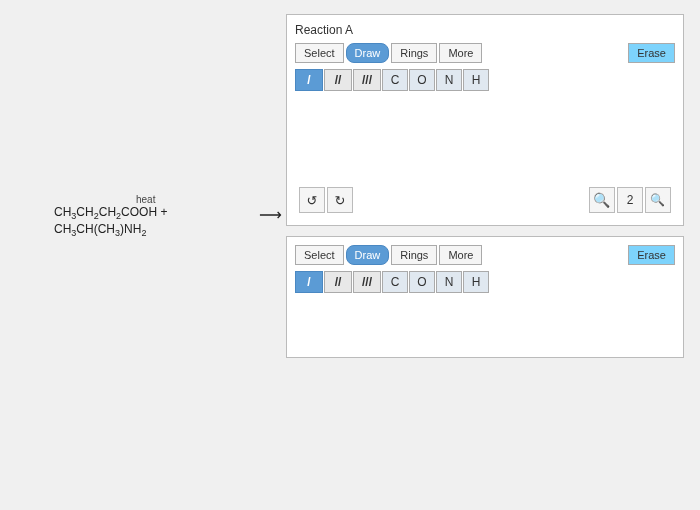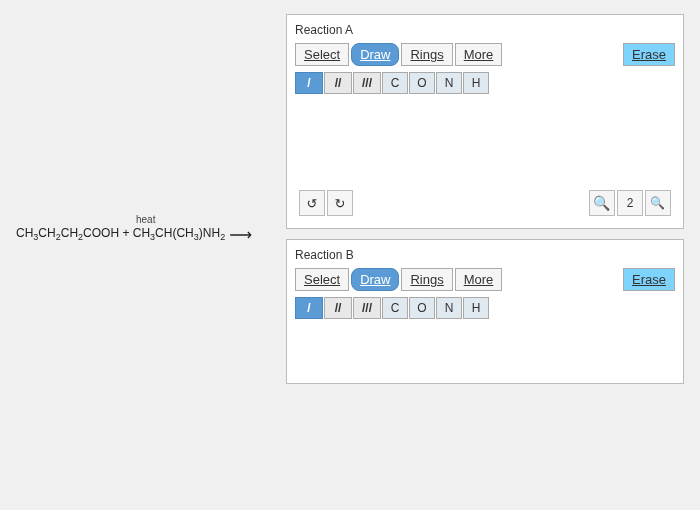--- a/index.html
+++ b/index.html
@@ -46,23 +46,23 @@
       gap: 2px;
     }
     .heat-label {
       font-size: 10px;
       color: #444;
       margin-left: 120px;
       margin-bottom: -2px;
     }
     .equation-line {
       display: flex;
-      align-items: center;
-      gap: 0;
-      font-size: 12px;
+      gap: 8px;
+      font-size: 12px;
+      margin-left: 38px;
     }
     .arrow {
       font-size: 16px;
       margin: 0 4px;
     }
     .right-panel {
       flex: 1;
       display: flex;
       flex-direction: column;
       gap: 10px;
@@ -86,28 +86,27 @@
       font-weight: normal;
     }
     .toolbar {
       display: flex;
       align-items: center;
       gap: 2px;
       margin-bottom: 6px;
     }
     .tool-btn {
       padding: 3px 8px;
-      font-size: 13px;
+      font-size: 11px;
       border: 1px solid #aaa;
       background: #f5f5f5;
       cursor: pointer;
       color: #333;
       min-width: 36px;
       text-align: center;
-      text-decoration: underline;
     }
     .tool-btn.active {
       background: #5b9bd5;
       color: #fff;
       border-color: #4a88c2;
       border-radius: 8px;
     }
     .tool-btn.erase {
       margin-left: auto;
       background: #7dd3fc;
@@ -256,21 +255,20 @@
 
           <div class="zoom-controls">
             <button class="zoom-btn">🔍</button>
             <button class="reset-btn">2</button>
             <button class="zoom-btn" style="font-size:12px;">🔍</button>
           </div>
         </div>
       </div>
 
       <div class="reaction-box-b">
-        <div class="reaction-title">Reaction B</div>
 
         <div class="toolbar">
           <button class="tool-btn">Select</button>
           <button class="tool-btn active">Draw</button>
           <button class="tool-btn">Rings</button>
           <button class="tool-btn">More</button>
           <button class="tool-btn erase">Erase</button>
         </div>
 
         <div class="draw-tools">

